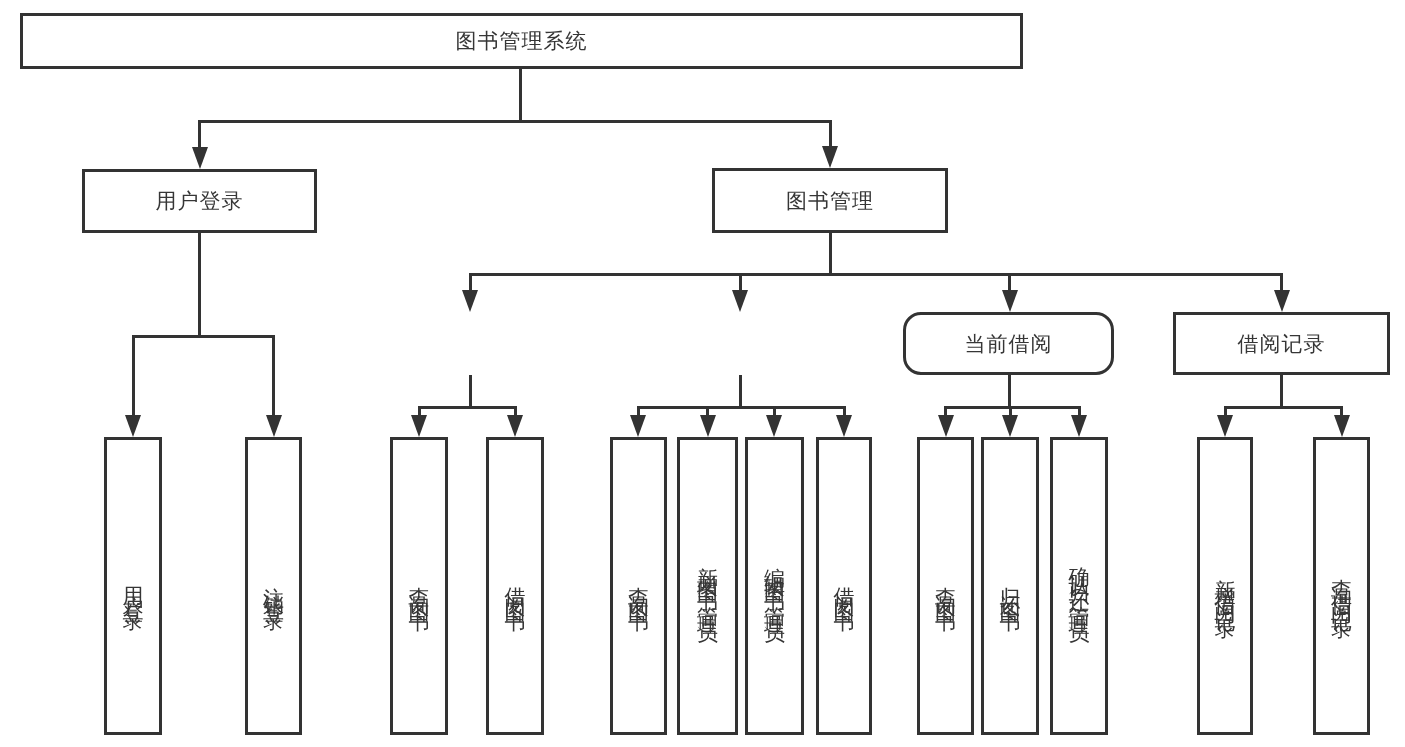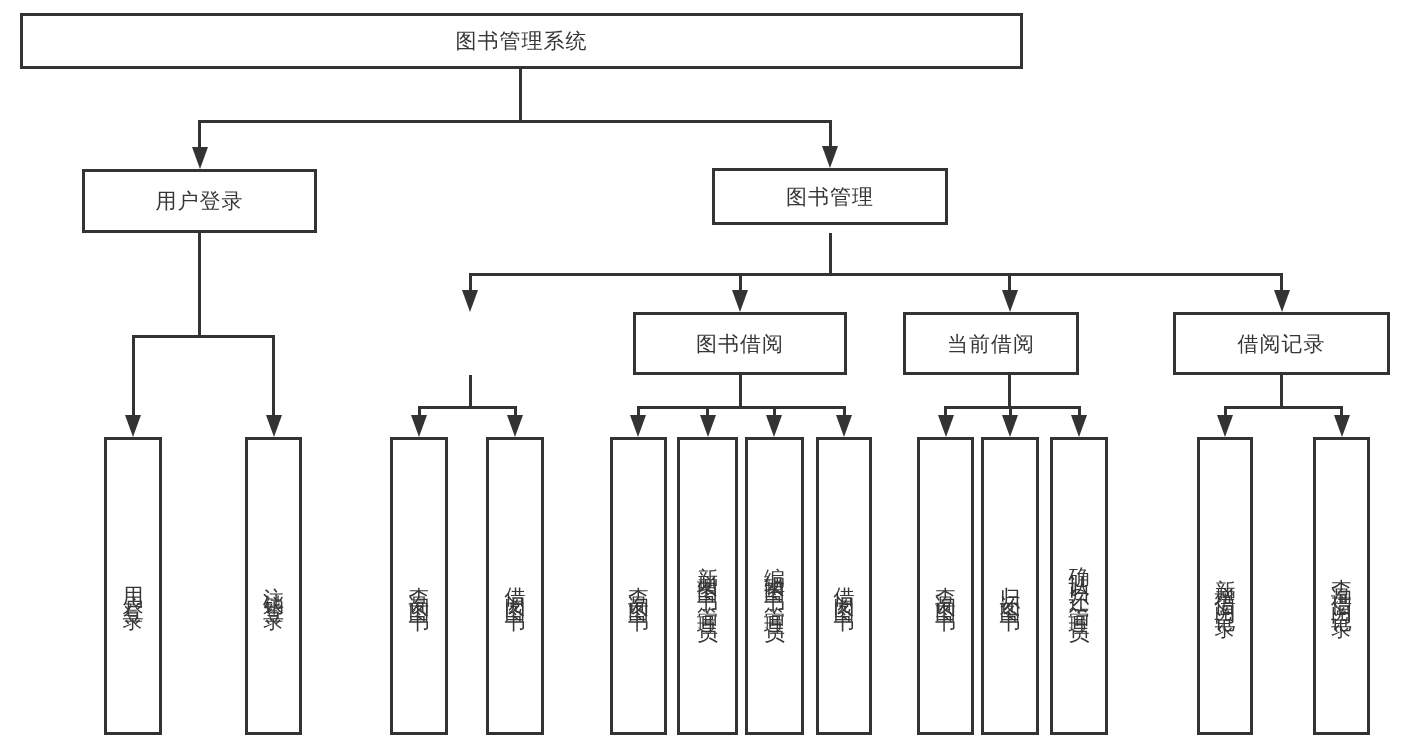--- a/index.html
+++ b/index.html
@@ -41,42 +41,41 @@
   <div class="box" style="left:20px;top:13px;width:1003px;height:56px;">图书管理系统</div>
 
   <div class="v" style="left:519px;top:69px;height:51px;"></div>
   <div class="h" style="left:198px;top:120px;width:634px;"></div>
   <div class="v" style="left:198px;top:120px;height:28px;"></div>
   <div class="ar" style="left:192px;top:147px;"></div>
   <div class="v" style="left:829px;top:120px;height:28px;"></div>
   <div class="ar" style="left:822px;top:146px;"></div>
 
   <div class="box" style="left:82px;top:169px;width:235px;height:64px;">用户登录</div>
-  <div class="box" style="left:712px;top:168px;width:236px;height:57px;">图书管理</div>
+  <div class="box" style="left:712px;top:168px;width:236px;height:65px;">图书管理</div>
 
   <div class="v" style="left:198px;top:233px;height:102px;"></div>
   <div class="h" style="left:132px;top:335px;width:142px;"></div>
   <div class="v" style="left:132px;top:335px;height:80px;"></div>
   <div class="ar" style="left:125px;top:415px;"></div>
   <div class="v" style="left:272px;top:335px;height:80px;"></div>
   <div class="ar" style="left:266px;top:415px;"></div>
 
   <div class="v" style="left:829px;top:233px;height:40px;"></div>
   <div class="h" style="left:469px;top:273px;width:814px;"></div>
   <div class="v" style="left:469px;top:273px;height:20px;"></div>
   <div class="ar" style="left:462px;top:290px;"></div>
   <div class="v" style="left:739px;top:273px;height:20px;"></div>
   <div class="ar" style="left:732px;top:290px;"></div>
   <div class="v" style="left:1008px;top:273px;height:20px;"></div>
   <div class="ar" style="left:1002px;top:290px;"></div>
   <div class="v" style="left:1280px;top:273px;height:20px;"></div>
   <div class="ar" style="left:1274px;top:290px;"></div>
 
-  <div class="box" style="left:633px;top:312px;width:214px;height:63px;">图书借阅</div>
-  <div class="box" style="left:903px;top:312px;width:176px;height:63px;">当前借阅</div>
+  <div class="box" style="left:903px;top:312px;width:211px;height:63px;border-radius:18px;">当前借阅</div>
   <div class="box" style="left:1173px;top:312px;width:217px;height:63px;">借阅记录</div>
 
   <div class="v" style="left:469px;top:375px;height:31px;"></div>
   <div class="v" style="left:739px;top:375px;height:31px;"></div>
   <div class="v" style="left:1008px;top:375px;height:31px;"></div>
   <div class="v" style="left:1280px;top:375px;height:31px;"></div>
 
   <div class="h" style="left:418px;top:406px;width:98px;"></div>
   <div class="h" style="left:637px;top:406px;width:208px;"></div>
   <div class="h" style="left:944px;top:406px;width:136px;"></div>

